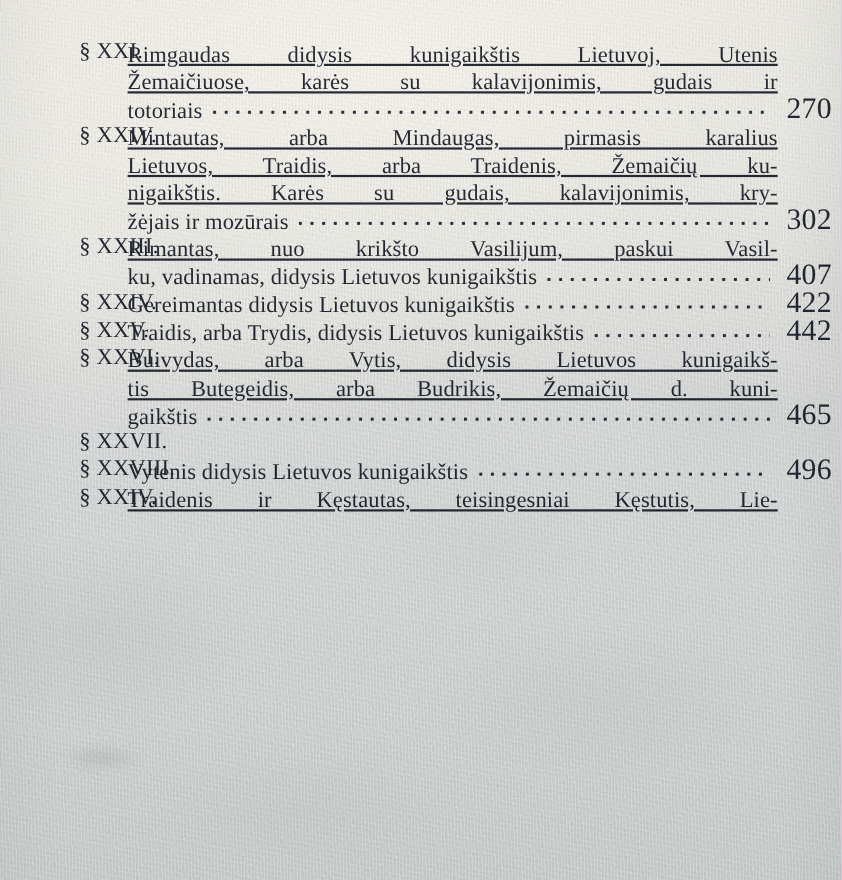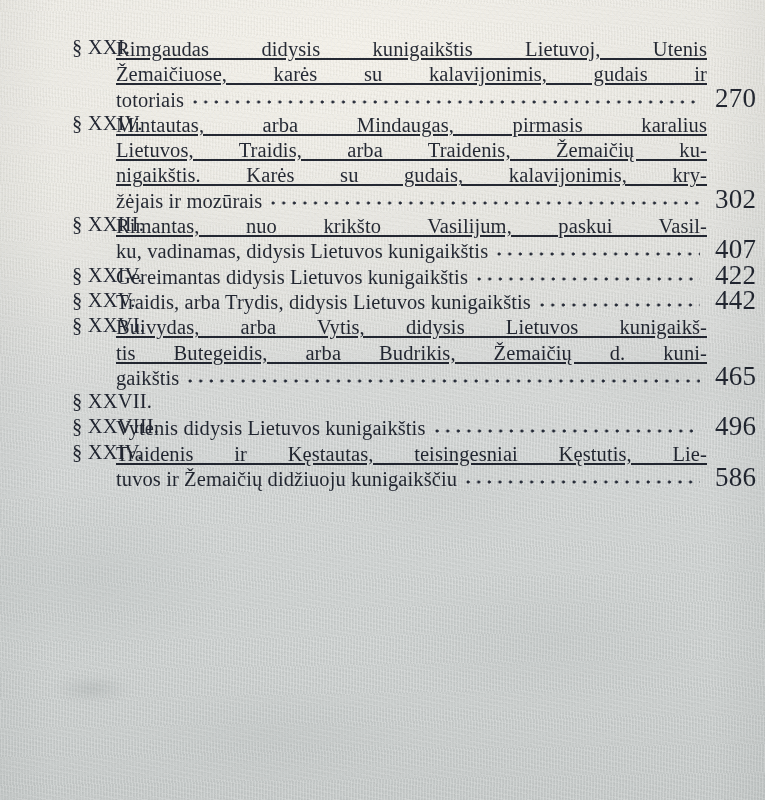--- a/index.html
+++ b/index.html
@@ -289,23 +289,18 @@
             </div>
           </div>
         </div>
         <div class="entry">
           <div class="sec">§ XXIV.</div>
           <div class="body-col">
             <div class="line">
               <span class="ltext just">Traidenis ir Kęstautas, teisingesniai Kęstutis, Lie-</span>
               <span class="pageno">&nbsp;</span>
             </div>
-            <div class="line">
-              <span class="ltext">tuvos ir Žemaičių didžiuoju kunigaikščiu</span>
-              <span class="leaders"></span>
-              <span class="pageno">586</span>
-            </div>
           </div>
         </div>
       </div>
   </div>
 
 </div>
 
 </body></html>

